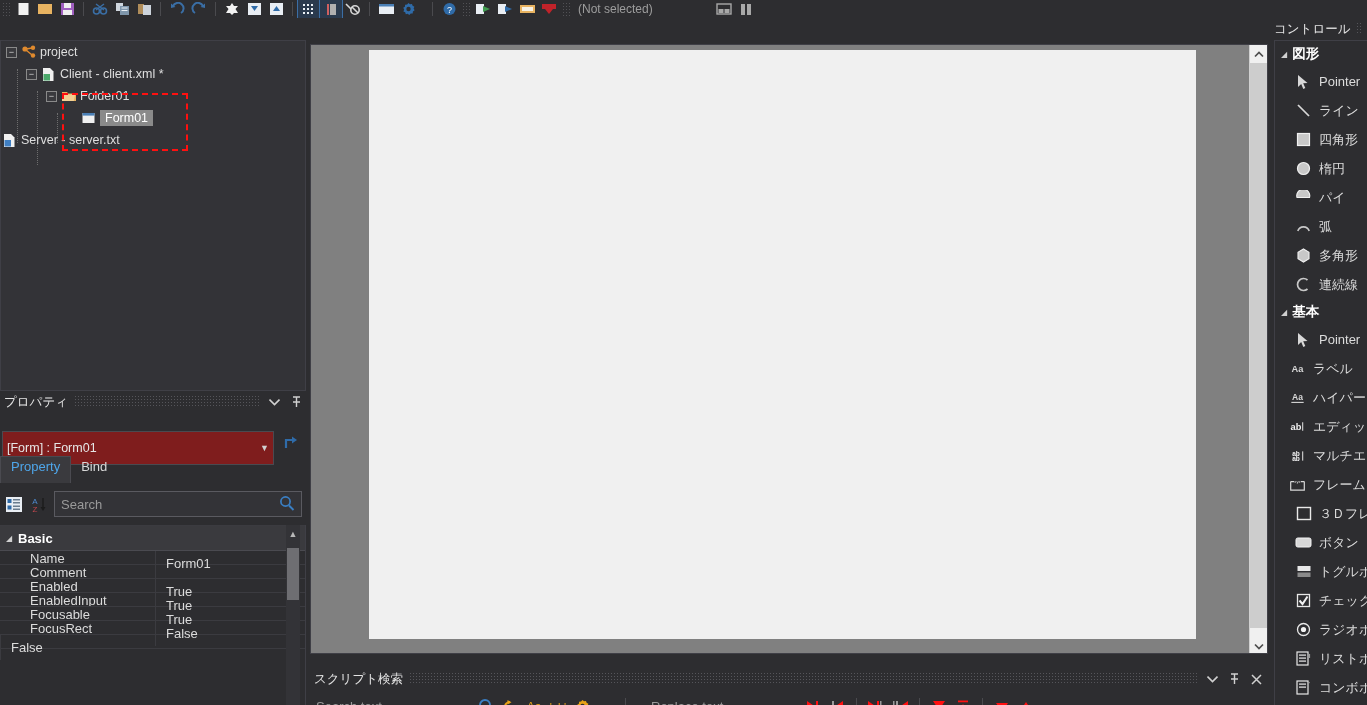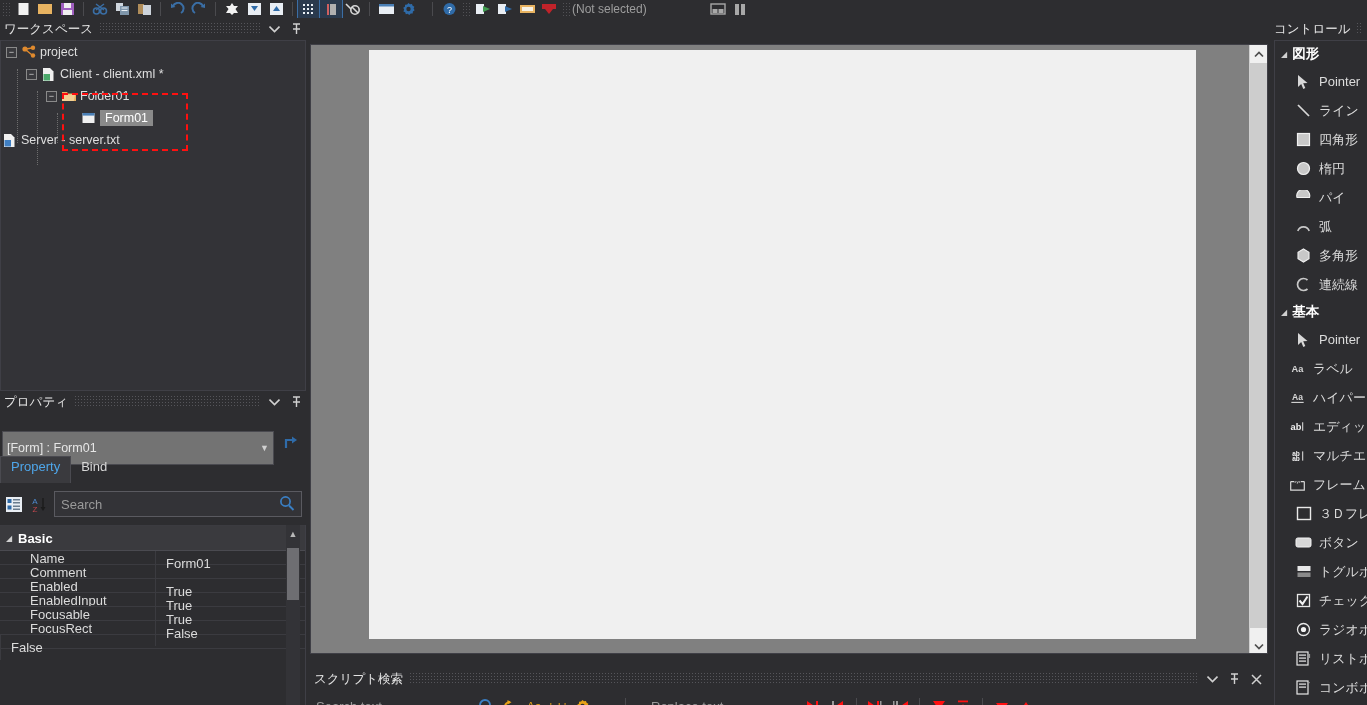--- a/index.html
+++ b/index.html
@@ -18,21 +18,21 @@
     background:#2d2d30;display:flex;align-items:center;
     overflow:hidden;
   }
   .tb-grip{width:8px;height:14px;margin:0 2px;
     background-image:radial-gradient(#5a5a5e 0.6px, transparent 0.7px);
     background-size:3px 3px;opacity:.8;}
   .tb-sep{width:1px;height:14px;background:#4a4a4e;margin:0 5px;}
   .tb-btn{width:22px;height:18px;display:flex;align-items:center;justify-content:center;position:relative;}
   .tb-btn.sel{background:#2a3a4e;outline:1px solid #3b6ea5;}
   .ico{display:block;}
-  .nosel-label{color:#9d9d9d;font-size:12px;white-space:nowrap;}
+  .nosel-label{color:#9d9d9d;font-size:12px;margin-left:6px;white-space:nowrap;}
 
   
   .left{position:absolute;left:0;top:18px;width:308px;height:687px;background:#2d2d30;}
 
   .panel-head{
     height:22px;display:flex;align-items:center;padding:0 4px;gap:6px;
     color:#e3e3e3;font-size:12.5px;background:#2d2d30;
   }
   .panel-title{white-space:nowrap;}
   .dotfill{flex:1;height:12px;
@@ -47,21 +47,21 @@
   .tr{display:flex;align-items:center;height:22px;white-space:nowrap;position:relative;}
   .expander{width:11px;height:11px;border:1px solid #8a8a8a;background:#3a3a3e;
     display:inline-flex;align-items:center;justify-content:center;
     color:#d8d8d8;font-size:9px;line-height:1;margin-right:3px;flex:none;}
   .tw-ico{width:17px;height:16px;flex:none;display:flex;align-items:center;justify-content:center;margin-right:3px;}
   .tw-label{color:#dfdfdf;font-size:12.5px;}
   .tw-label.sel{background:#8a8a8a;color:#ffffff;padding:1px 5px;}
   .guide{position:absolute;border-left:1px dotted #6e6e6e;}
   .combo{
     position:absolute;left:2px;top:413px;width:272px;height:24px;
-    background:#737373;border:1px solid #4a4a50;display:flex;align-items:center;
+    background:#7f1d1d;border:1px solid #4a4a50;display:flex;align-items:center;
     padding:16px 4px;color:#e6e6e6;font-size:12.5px;
   }
   .combo .arrow{margin-left:auto;color:#d0d0d0;font-size:9px;}
   .combo-side{position:absolute;left:279px;top:413px;width:25px;height:24px;
     display:flex;align-items:center;justify-content:center;}
 
   .ptabs{position:absolute;left:0;top:443px;width:308px;height:22px;display:flex;align-items:flex-end;}
   .ptab{padding:2px 10px 9px 10px;font-size:13px;color:#d8d8d8;}
   .ptab.active{color:#4ea6ea;background:#3a3a3e;border-top:1px solid #4a4a50;
     border-left:1px solid #4a4a50;border-right:1px solid #4a4a50;}
@@ -291,34 +291,20 @@
     <div class="tb-btn">
       <svg class="ico" width="16" height="13" viewBox="0 0 16 13">
           <rect x="3" y="1" width="10" height="11" fill="#a8a8a8"></rect>
           <rect x="7" y="1" width="2" height="11" fill="#2d2d30"></rect>
         </svg>
     </div>
   </div>
 
   <div class="left">
 
-    <div class="panel-head">
-      <span class="panel-title">ワークスペース</span>
-      <span class="dotfill"></span>
-      <span class="hdr-ico">
-        <svg width="11" height="8" viewBox="0 0 11 8">
-            <path d="M0.5 1.5 L5.5 6.5 L10.5 1.5" fill="none" stroke="#d0d0d0" stroke-width="1.6"></path>
-          </svg>
-      </span>
-      <span class="hdr-ico">
-        <svg width="11" height="12" viewBox="0 0 11 12">
-            <path d="M2 1 L9 1 M5.5 1 L5.5 11 M2 6 L9 6" stroke="#d0d0d0" stroke-width="1.4"></path>
-          </svg>
-      </span>
-    </div>
 
     <div class="ws-tree">
       <div class="guide" style="left:16px;top:28px;height:74px;"></div>
       <div class="guide" style="left:36px;top:50px;height:74px;"></div>
       <div class="guide" style="left:56px;top:72px;height:30px;"></div>
 
       <div class="tr" style="padding-left:5px;">
         <span class="expander">−</span>
         <span class="tw-ico">
           <svg width="16" height="15" viewBox="0 0 16 15">

